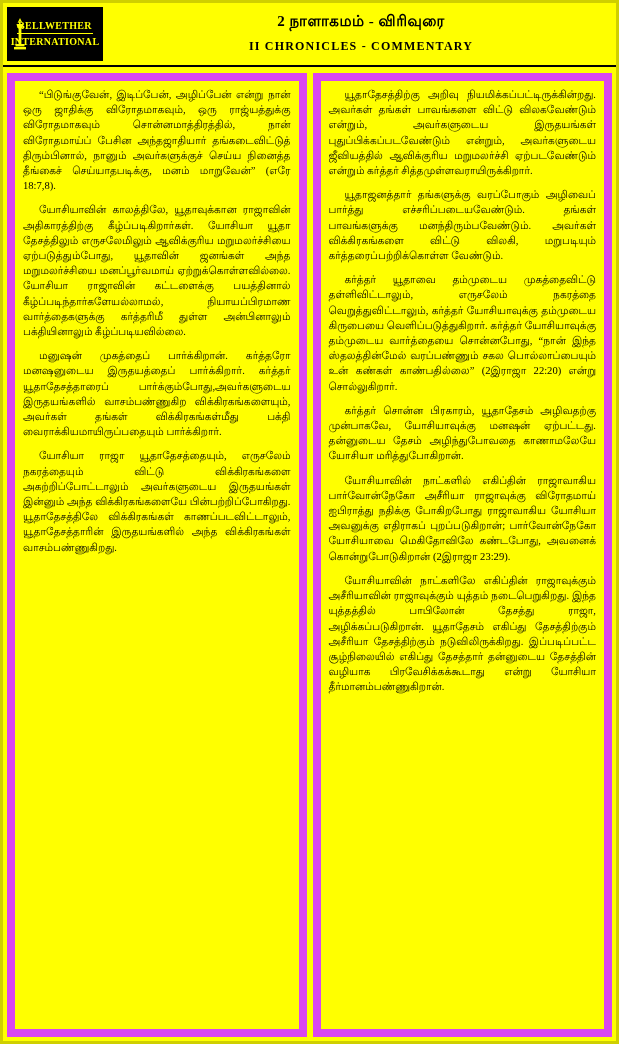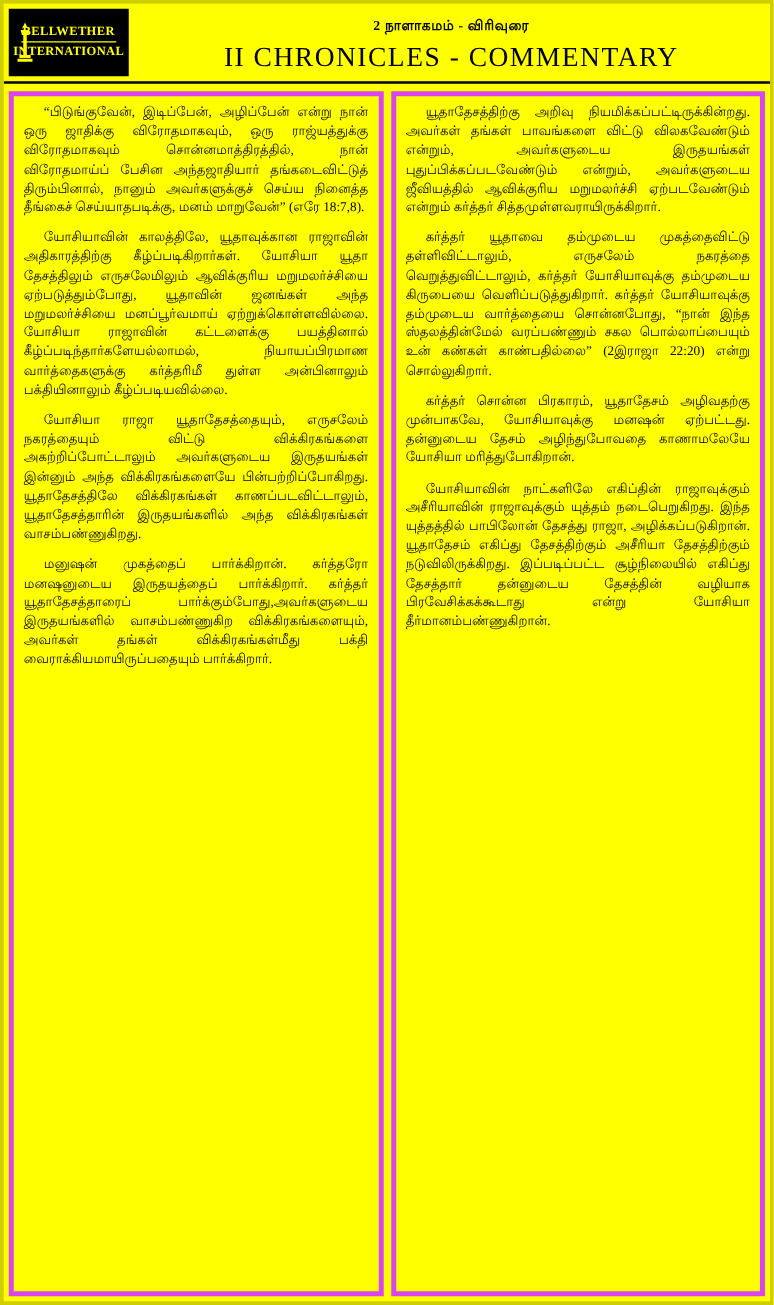--- a/index.html
+++ b/index.html
@@ -68,31 +68,31 @@
   .title-wrap {
     flex: 1;
     display: flex;
     flex-direction: column;
     align-items: center;
     justify-content: center;
     padding: 2px 0;
   }
   .title-tamil {
     font-family: "Liberation Serif", serif;
-    font-size: 11px;
+    font-size: 15px;
     font-weight: bold;
     color: #000;
     line-height: 22px;
     letter-spacing: 0.5px;
     white-space: nowrap;
   }
   .title-eng {
     font-family: "Liberation Serif", serif;
-    font-size: 22px;
-    font-weight: normal;
+    font-size: 12px;
+    font-weight: bold;
     color: #000;
     line-height: 24px;
     letter-spacing: 1.2px;
     white-space: nowrap;
     margin-top: 2px;
   }
   
   .columns {
     position: absolute;
     top: 64px;
@@ -100,21 +100,21 @@
     right: 0;
     bottom: 0;
     display: flex;
     padding: 6px 4px 4px 4px;
     box-sizing: border-box;
   }
   .col {
     width: 50%;
     box-sizing: border-box;
     padding: 6px 8px 4px 8px;
-    border: 4px solid #d946ef;
+    border: 8px solid #d946ef;
     background: #ffff00;
   }
   .col.left {
     margin-right: 3px;
   }
   .col.right {
     margin-left: 3px;
   }
   p.para {
     margin: 0 0 9px 0;
@@ -156,26 +156,28 @@
     </div>
 
 
   </div>
 
   <div class="columns">
 
     <div class="col left">
       <p class="para">“பிடுங்குவேன், இடிப்பேன், அழிப்பேன் என்று நான் ஒரு ஜாதிக்கு விரோதமாகவும், ஒரு ராஜ்யத்துக்கு விரோதமாகவும் சொன்னமாத்திரத்தில், நான் விரோதமாய்ப் பேசின அந்தஜாதியார் தங்கடைவிட்டுத் திரும்பினால், நானும் அவர்களுக்குச் செய்ய நினைத்த தீங்கைச் செய்யாதபடிக்கு, மனம் மாறுவேன்” (எரே 18:7,8).</p>
       <p class="para">யோசியாவின் காலத்திலே, யூதாவுக்கான ராஜாவின் அதிகாரத்திற்கு கீழ்ப்படிகிறார்கள். யோசியா யூதா தேசத்திலும் எருசலேமிலும் ஆவிக்குரிய மறுமலர்ச்சியை ஏற்படுத்தும்போது, யூதாவின் ஜனங்கள் அந்த மறுமலர்ச்சியை மனப்பூர்வமாய் ஏற்றுக்கொள்ளவில்லை. யோசியா ராஜாவின் கட்டளைக்கு பயத்தினால் கீழ்ப்படிந்தார்களேயல்லாமல், நியாயப்பிரமாண வார்த்தைகளுக்கு கர்த்தரிமீ துள்ள அன்பினாலும் பக்தியினாலும் கீழ்ப்படியவில்லை.</p>
+      <p class="para">மனுஷன் முகத்தைப் பார்க்கிறான். கர்த்தரோ மனஷனுடைய இருதயத்தைப் பார்க்கிறார். கர்த்தர் யூதாதேசத்தாரைப் பார்க்கும்போது,அவர்களுடைய இருதயங்களில் வாசம்பண்ணுகிற விக்கிரகங்களையும், அவர்கள் தங்கள் விக்கிரகங்கள்மீது பக்தி வைராக்கியமாயிருப்பதையும் பார்க்கிறார்.</p>
       <p class="para">யோசியா ராஜா யூதாதேசத்தையும், எருசலேம் நகரத்தையும் விட்டு விக்கிரகங்களை அகற்றிப்போட்டாலும் அவர்களுடைய இருதயங்கள் இன்னும் அந்த விக்கிரகங்களையே பின்பற்றிப்போகிறது. யூதாதேசத்திலே விக்கிரகங்கள் காணப்படவிட்டாலும், யூதாதேசத்தாரின் இருதயங்களில் அந்த விக்கிரகங்கள் வாசம்பண்ணுகிறது.</p>
-      <p class="para">மனுஷன் முகத்தைப் பார்க்கிறான். கர்த்தரோ மனஷனுடைய இருதயத்தைப் பார்க்கிறார். கர்த்தர் யூதாதேசத்தாரைப் பார்க்கும்போது,அவர்களுடைய இருதயங்களில் வாசம்பண்ணுகிற விக்கிரகங்களையும், அவர்கள் தங்கள் விக்கிரகங்கள்மீது பக்தி வைராக்கியமாயிருப்பதையும் பார்க்கிறார்.</p>
     </div>
 
     <div class="col right">
       <p class="para">யூதாதேசத்திற்கு அறிவு நியமிக்கப்பட்டிருக்கின்றது. அவர்கள் தங்கள் பாவங்களை விட்டு விலகவேண்டும் என்றும், அவர்களுடைய இருதயங்கள் புதுப்பிக்கப்படவேண்டும் என்றும், அவர்களுடைய ஜீவியத்தில் ஆவிக்குரிய மறுமலர்ச்சி ஏற்படவேண்டும் என்றும் கர்த்தர் சித்தமுள்ளவராயிருக்கிறார்.</p>
+      <p class="para">யூதாஜனத்தார் தங்களுக்கு வரப்போகும் அழிவைப் பார்த்து எச்சரிப்படையவேண்டும். தங்கள் பாவங்களுக்கு மனந்திரும்பவேண்டும். அவர்கள் விக்கிரகங்களை விட்டு விலகி, மறுபடியும் கர்த்தரைப்பற்றிக்கொள்ள வேண்டும்.</p>
       <p class="para">கர்த்தர் யூதாவை தம்முடைய முகத்தைவிட்டு தள்ளிவிட்டாலும், எருசலேம் நகரத்தை வெறுத்துவிட்டாலும், கர்த்தர் யோசியாவுக்கு தம்முடைய கிருபையை வெளிப்படுத்துகிறார். கர்த்தர் யோசியாவுக்கு தம்முடைய வார்த்தையை சொன்னபோது, “நான் இந்த ஸ்தலத்தின்மேல் வரப்பண்ணும் சகல பொல்லாப்பையும் உன் கண்கள் காண்பதில்லை” (2இராஜா 22:20) என்று சொல்லுகிறார்.</p>
       <p class="para">கர்த்தர் சொன்ன பிரகாரம், யூதாதேசம் அழிவதற்கு முன்பாகவே, யோசியாவுக்கு மனஷன் ஏற்பட்டது. தன்னுடைய தேசம் அழிந்துபோவதை காணாமலேயே யோசியா மரித்துபோகிறான்.</p>
+      <p class="para">யோசியாவின் நாட்களில் எகிப்தின் ராஜாவாகிய பார்வோன்நேகோ அசீரியா ராஜாவுக்கு விரோதமாய் ஐபிராத்து நதிக்கு போகிறபோது ராஜாவாகிய யோசியா அவனுக்கு எதிராகப் புறப்படுகிறான்; பார்வோன்நேகோ யோசியாவை மெகிதோவிலே கண்டபோது, அவனைக் கொன்றுபோடுகிறான் (2இராஜா 23:29).</p>
       <p class="para">யோசியாவின் நாட்களிலே எகிப்தின் ராஜாவுக்கும் அசீரியாவின் ராஜாவுக்கும் யுத்தம் நடைபெறுகிறது. இந்த யுத்தத்தில் பாபிலோன் தேசத்து ராஜா, அழிக்கப்படுகிறான். யூதாதேசம் எகிப்து தேசத்திற்கும் அசீரியா தேசத்திற்கும் நடுவிலிருக்கிறது. இப்படிப்பட்ட சூழ்நிலையில் எகிப்து தேசத்தார் தன்னுடைய தேசத்தின் வழியாக பிரவேசிக்கக்கூடாது என்று யோசியா தீர்மானம்பண்ணுகிறான்.</p>
     </div>
 
   </div>
 
 </div>
 
 </body></html>

